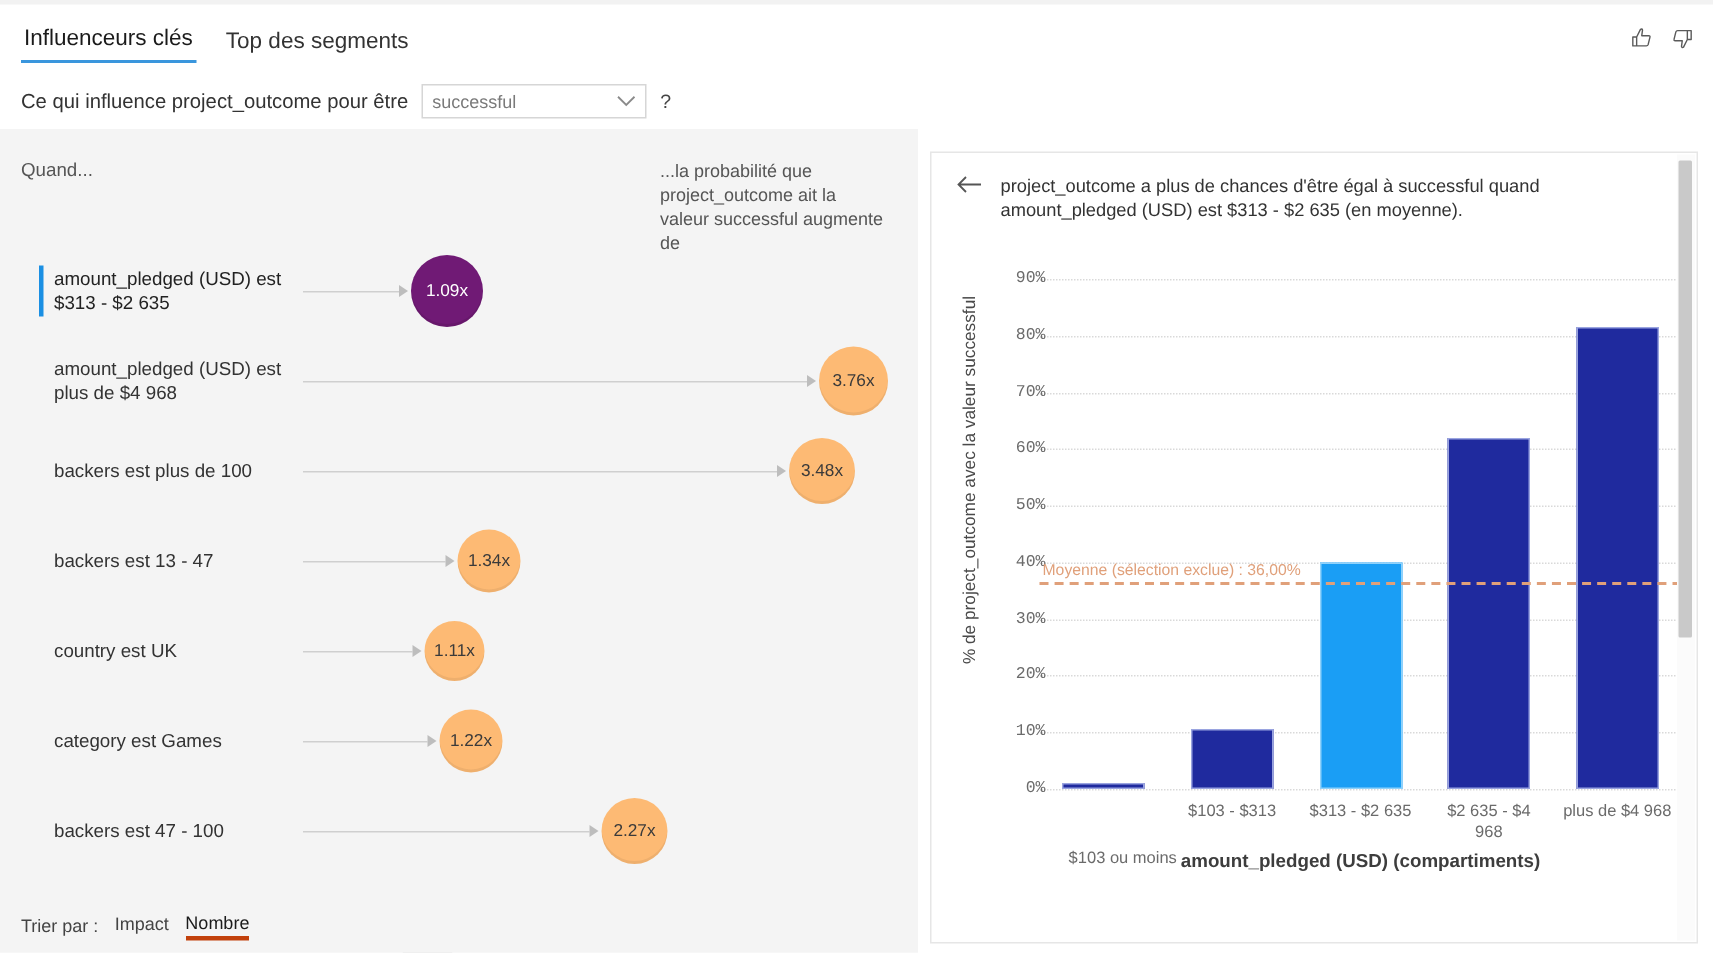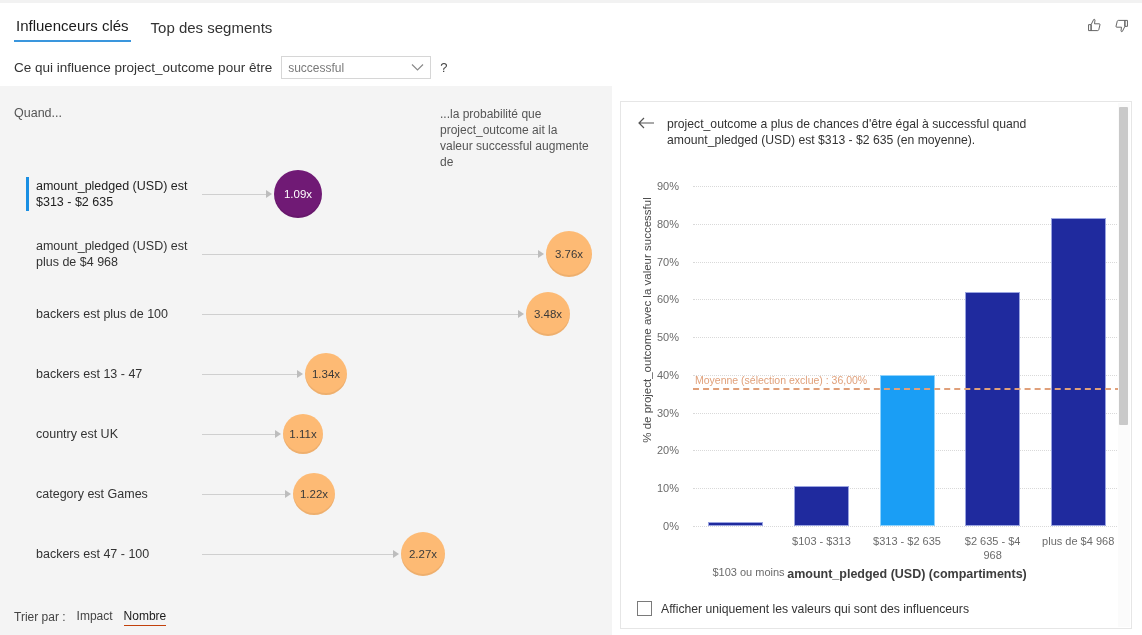--- a/index.html
+++ b/index.html
@@ -110,21 +110,21 @@
   }
 
   .sortbar {
     position: absolute; left: 0; bottom: 0; width: 612px; height: 36px;
     background: #f4f4f4;
     display: flex; align-items: center; gap: 11px; padding-left: 14px;
     border-top: 0;
   }
   .sortbar .lbl { font-size: 12px; color: #444; }
   .sort-opt { font-size: 12px; color: #444; cursor: pointer; padding-bottom: 2px; }
-  .sort-opt.active { border-bottom: 1px solid #c2410c; color: #1b1b1b; }
+  .sort-opt.active { border-bottom: 3px solid #c2410c; color: #1b1b1b; }
 
   
   .right-panel {
     position: absolute; left: 620px; top: 101px; width: 512px; height: 528px;
     background: #ffffff; border: 1px solid #e6e6e6;
     overflow: hidden;
   }
   .panel-title {
     position: absolute; left: 46px; top: 14px; width: 448px;
     font-size: 12.2px; color: #333; line-height: 16px;
@@ -135,22 +135,22 @@
 
   .chart {
     position: absolute; left: 0; top: 62px; width: 512px; height: 430px;
   }
   .y-axis-title {
     position: absolute; left: -124px; top: 150px; width: 300px;
     transform: rotate(-90deg); transform-origin: center;
     text-align: center; font-size: 11.5px; color: #4a4a4a;
   }
   .ytick {
-    position: absolute; left: 16px; width: 42px; text-align: right;
-    font-size: 11px; color: #6b6b6b; transform: translateY(-50%);
+    position: absolute; left: 34px; width: 42px; text-align: right;
+    font-size: 11px; color: #6b6b6b; transform: translateY(-50%); font-family: Liberation Mono, monospace;
   }
   .gridline {
     position: absolute; left: 72px; right: 12px; height: 0;
     border-top: 1px dotted #d9d9d9;
   }
   .plot {
     position: absolute; left: 72px; top: 0; right: 12px; bottom: 0;
   }
   .bar {
     position: absolute; bottom: 0; cursor: pointer;
@@ -332,21 +332,17 @@
         <div class="avg-label" style="bottom: 140px; color: rgb(224, 160, 122); margin-top: 22px;">Moyenne (sélection exclue) : 36,00%</div>
       </div>
       <div class="xtick" style="left: 90px; width: 75px; top: 370px; margin-top: 31px;">$103 ou moins</div>
       <div class="xtick" style="left: 162.9px; width: 75px; top: 370px;">$103 - $313</div>
       <div class="xtick" style="left: 248.5px; width: 75px; top: 370px;">$313 - $2 635</div>
       <div class="xtick" style="left: 334.1px; width: 75px; top: 370px;">$2 635 - $4 968</div>
       <div class="xtick" style="left: 419.7px; width: 75px; top: 370px;">plus de $4 968</div>
       <div class="x-axis-title" style="top: 403px;">amount_pledged (USD) (compartiments)</div>
     </div>
 
-  <div class="checkbox-row">
-    <span class="cbox"></span>
-    <span class="cbox-label">Afficher uniquement les valeurs qui sont des influenceurs</span>
-  </div>
 
   <div class="scrollbar-track">
     <div class="scrollbar-thumb"></div>
   </div>
 </div>
 
 </body></html>

